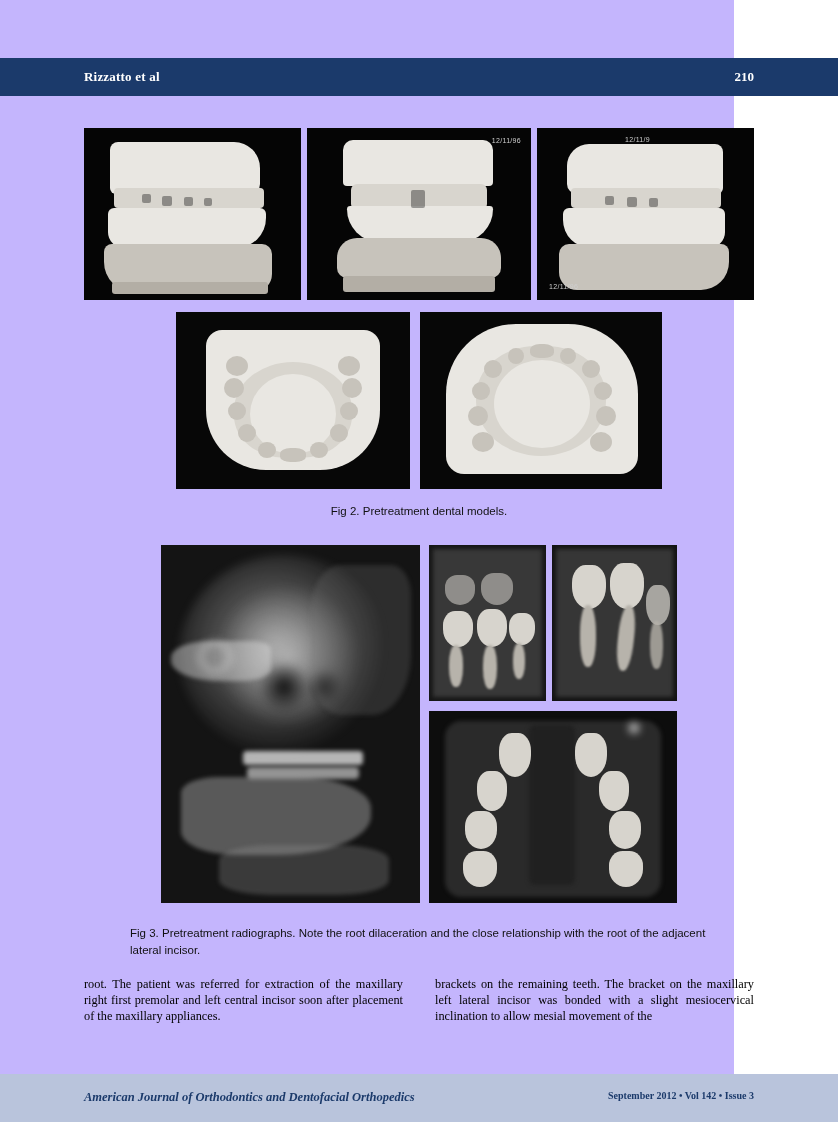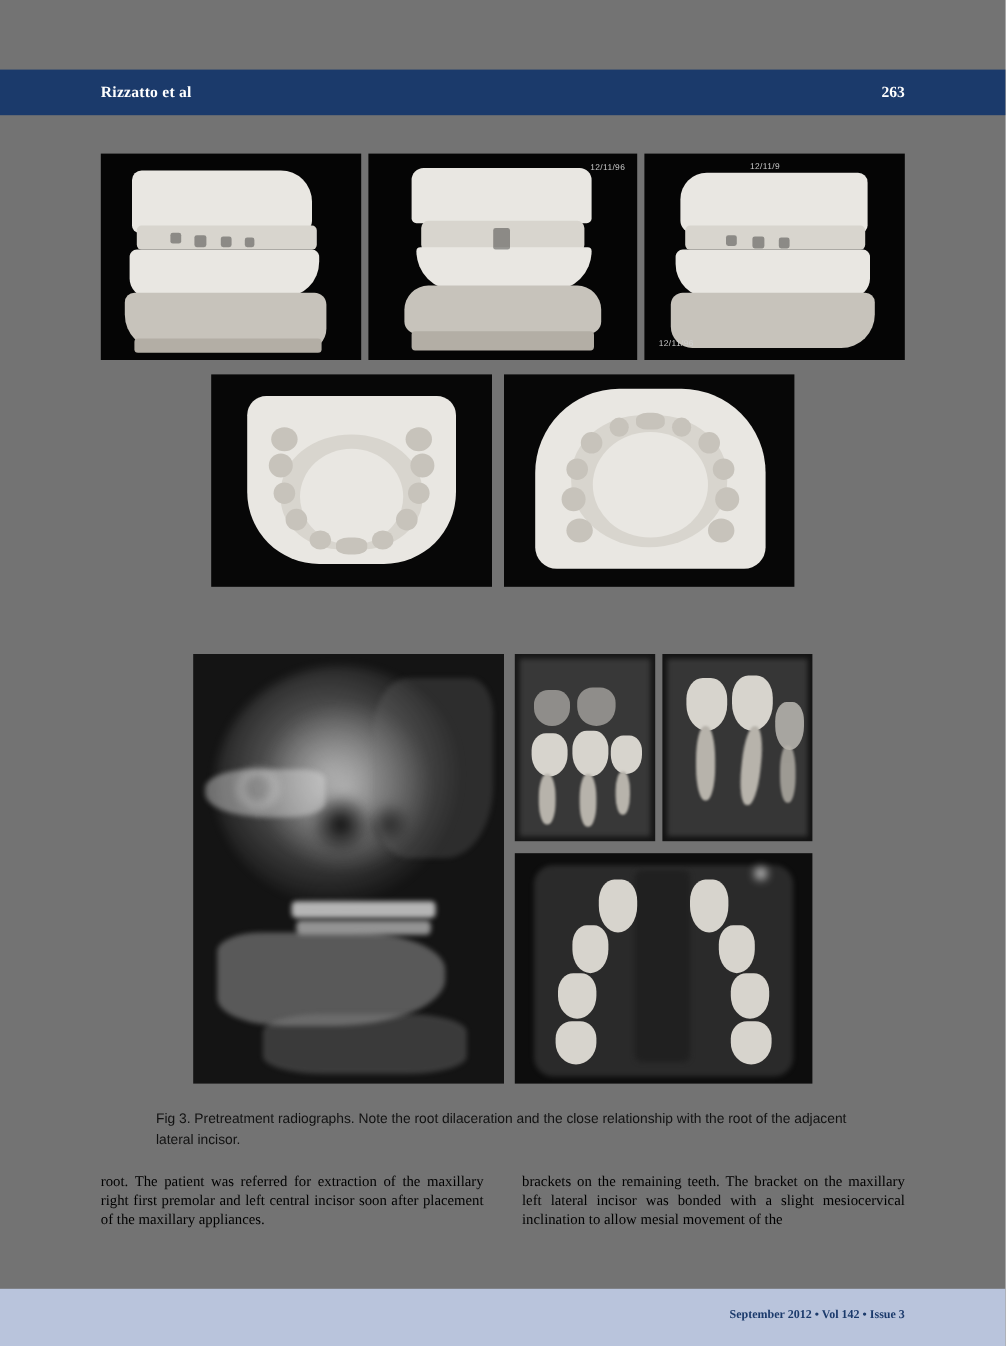--- a/index.html
+++ b/index.html
@@ -9,23 +9,23 @@
   body {
     width: 838px;
     height: 1122px;
     background: #ffffff;
     font-family: "Liberation Serif", serif;
     position: relative;
     overflow: hidden;
   }
   .page {
     position: relative;
-    width: 838px;
+    width: 734px;
     height: 1122px;
-    background: #737373;
+    background: #c4b5fd;
   }
 
   
   .header-bar {
     position: absolute;
     top: 58px;
     left: 0;
     width: 838px;
     height: 38px;
     background: #1b3a6b;
@@ -217,21 +217,21 @@
     color: #1b3a6b;
   }
 </style>
 </head>
 <body>
 
 <div class="page">
 
   <div class="header-bar">
     <div class="header-author">Rizzatto et al</div>
-    <div class="header-page">263</div>
+    <div class="header-page">210</div>
   </div>
 
   <div class="fig2">
 
     <div class="fig2-row1">
 
       <div class="panel p1">
         <div class="plaster" style="left:26px;top:14px;width:150px;height:52px;border-radius:8px 26px 10px 6px;"></div>
         <div class="plaster d1" style="left:30px;top:60px;width:150px;height:20px;border-radius:4px;"></div>
         <div class="plaster" style="left:24px;top:80px;width:158px;height:40px;border-radius:6px 6px 30px 16px;"></div>
@@ -297,20 +297,21 @@
         <div class="plaster d2" style="left:174px;top:70px;width:18px;height:18px;border-radius:50%;"></div>
         <div class="plaster d2" style="left:64px;top:48px;width:18px;height:18px;border-radius:50%;"></div>
         <div class="plaster d2" style="left:162px;top:48px;width:18px;height:18px;border-radius:50%;"></div>
         <div class="plaster d2" style="left:88px;top:36px;width:16px;height:16px;border-radius:50%;"></div>
         <div class="plaster d2" style="left:140px;top:36px;width:16px;height:16px;border-radius:50%;"></div>
         <div class="plaster d2" style="left:110px;top:32px;width:24px;height:14px;border-radius:40%;"></div>
       </div>
     </div>
   </div>
 
+  <div class="fig-caption" id="fig2-caption">Fig 2.  Pretreatment dental models.</div>
 
   <div class="fig3">
 
     <div class="fig3-left">
       <div class="rad-soft" style="left:18px;top:10px;width:210px;height:200px;background:radial-gradient(circle at 45% 45%, rgba(190,190,190,0.65), rgba(40,40,40,0) 70%);"></div>
       <div class="rad-soft" style="left:52px;top:36px;width:150px;height:150px;background:radial-gradient(circle at 50% 50%, rgba(225,225,225,0.55), rgba(20,20,20,0) 68%);"></div>
       <div class="rad-soft" style="left:96px;top:118px;width:54px;height:48px;background:radial-gradient(circle at 50% 50%, rgba(5,5,5,0.95), rgba(40,40,40,0) 72%);"></div>
       <div class="rad-soft" style="left:144px;top:124px;width:40px;height:36px;background:radial-gradient(circle at 50% 50%, rgba(8,8,8,0.9), rgba(40,40,40,0) 70%);"></div>
       <div class="rad-band" style="left:10px;top:96px;width:100px;height:40px;background:rgba(220,220,220,0.45);border-radius:40% 20% 30% 50%;"></div>
       <div class="rad-soft" style="left:38px;top:96px;width:26px;height:26px;border:3px solid rgba(235,235,235,0.6);background:transparent;"></div>
@@ -359,16 +360,17 @@
   </div>
 
   <div id="fig3-caption">Fig 3.  Pretreatment radiographs. Note the root dilaceration and the close relationship with the root of the adjacent lateral incisor.</div>
 
   <div class="body-cols">
     <div class="col">root. The patient was referred for extraction of the maxillary right first premolar and left central incisor soon after placement of the maxillary appliances.</div>
     <div class="col">brackets on the remaining teeth. The bracket on the maxillary left lateral incisor was bonded with a slight mesiocervical inclination to allow mesial movement of the</div>
   </div>
 
   <div class="footer-bar">
+    <div class="footer-left">American Journal of Orthodontics and Dentofacial Orthopedics</div>
     <div class="footer-right">September 2012 • Vol 142 • Issue 3</div>
   </div>
 
 </div>
 
 </body></html>

